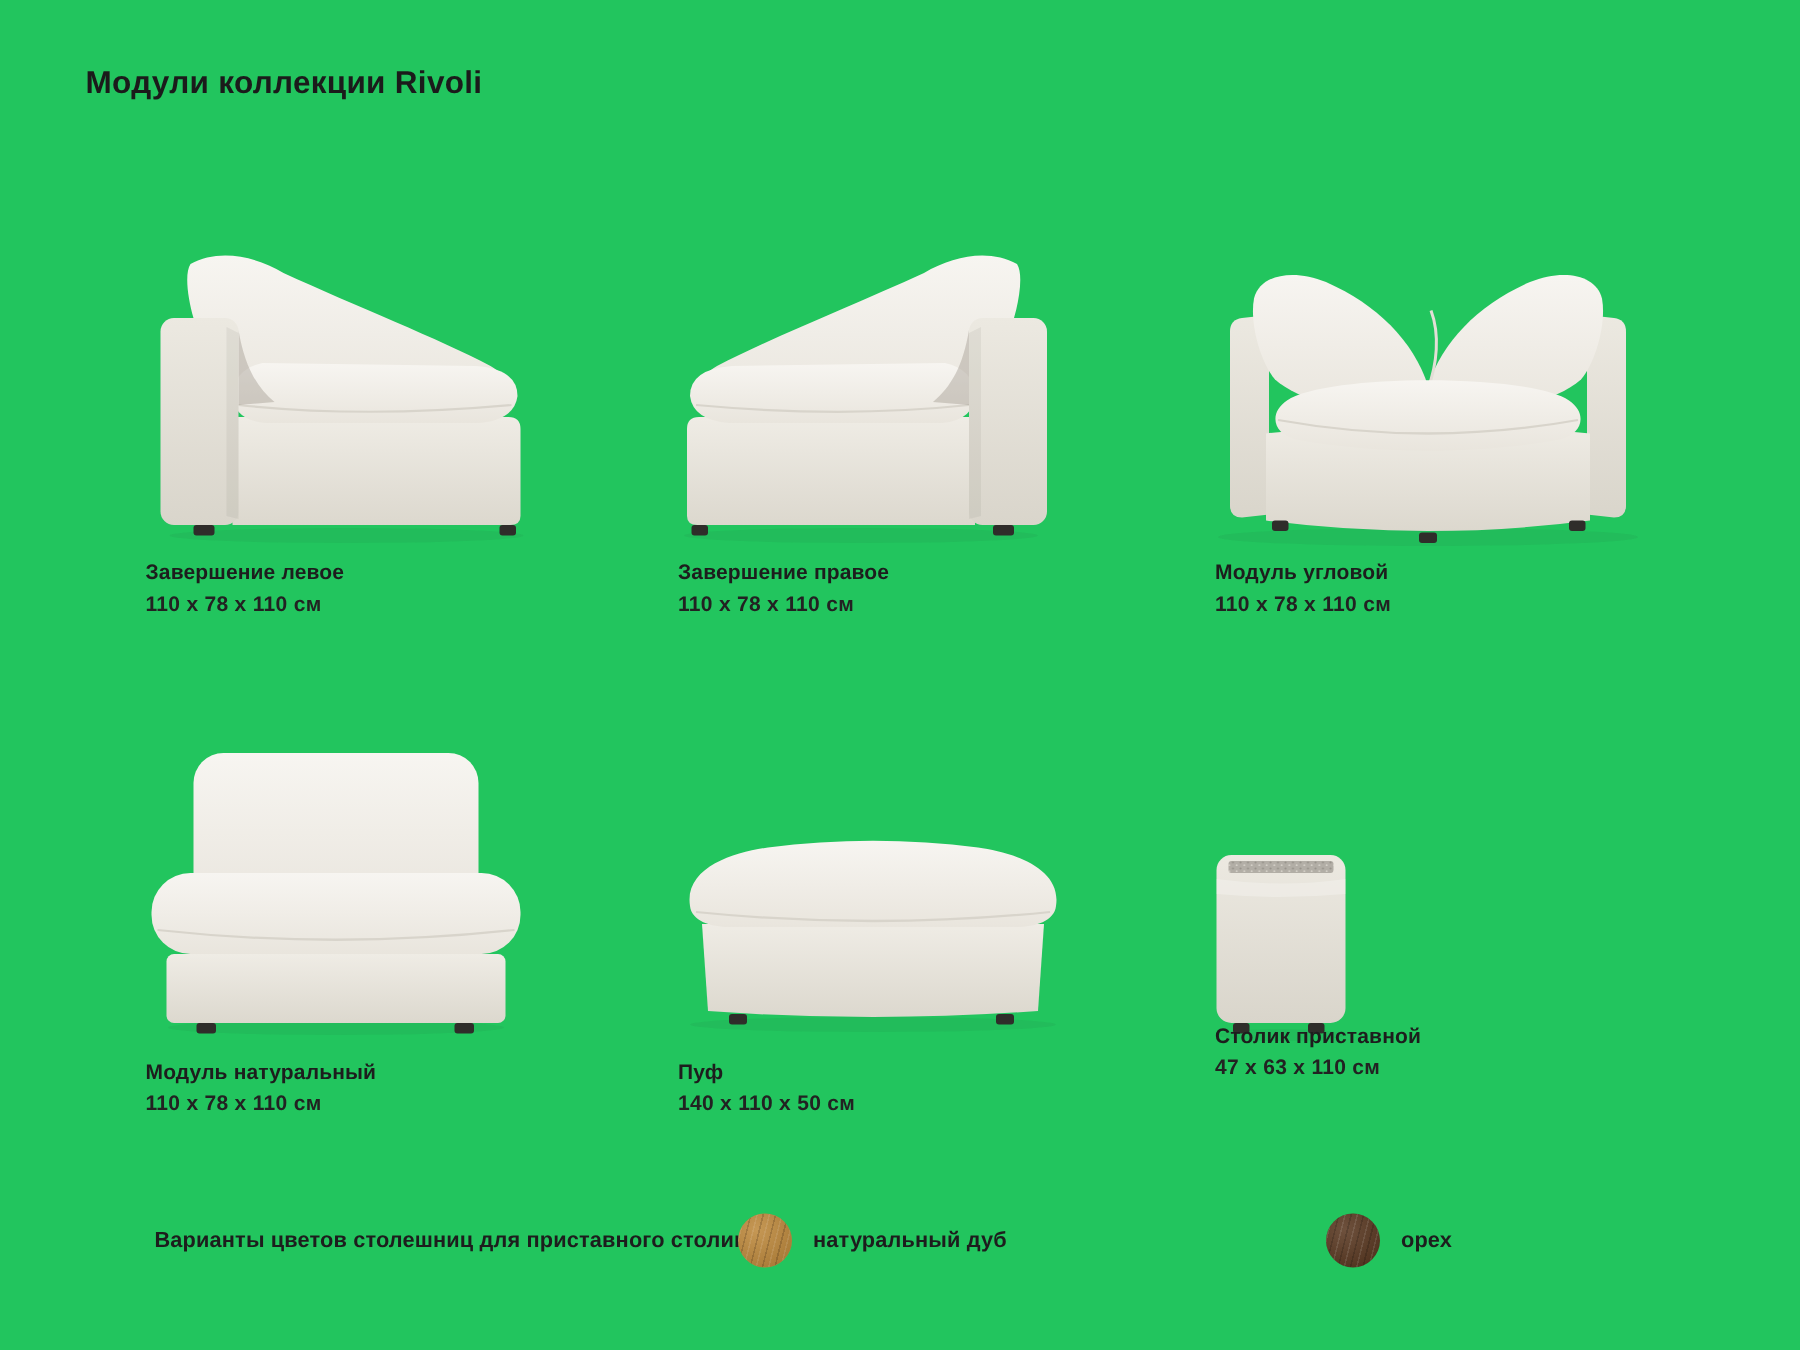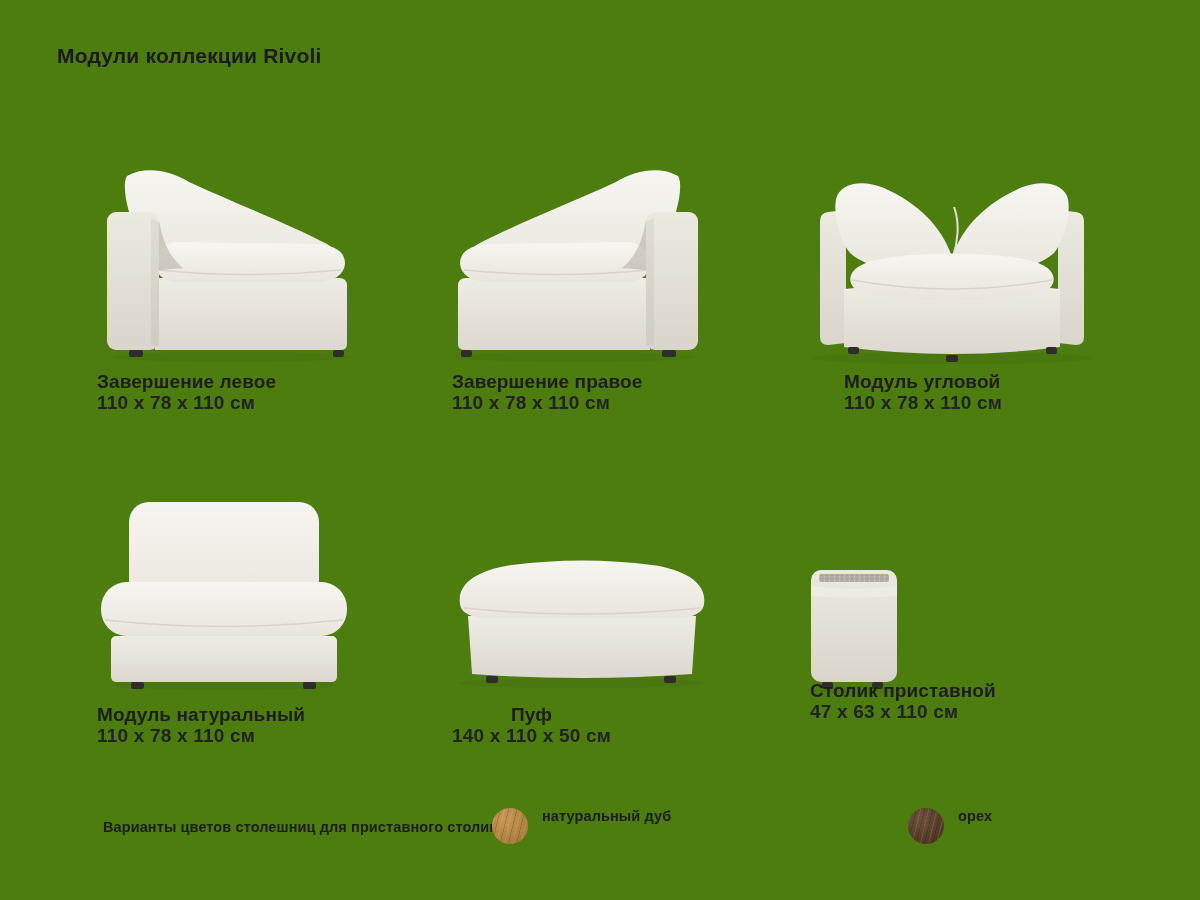--- a/index.html
+++ b/index.html
@@ -1,33 +1,33 @@
 <!DOCTYPE html>
 <html lang="ru"><head>
 <meta charset="utf-8">
 <style>
   html,body{margin:0;padding:0;background:#ffffff;}
   .canvas{
-    position:relative;width:1200px;height:900px;background:#4d7c0f;overflow:hidden;
+    position:relative;width:1200px;height:900px;background:#22c55e;overflow:hidden;
     font-family:"Liberation Sans", sans-serif;color:#1b1b1b;
   }
   .page-title{
     position:absolute;left:57px;top:44px;margin:0;
     font-size:21px;font-weight:600;letter-spacing:.2px;color:#1b1b1b;
   }
   .fig{position:absolute;}
   .fig svg{display:block;width:100%;height:100%;}
-  .module-label{position:absolute;line-height:21px;font-size:19px;}
+  .module-label{position:absolute;line-height:21px;font-size:14px;}
   .module-label .module-name{font-weight:600;color:#1d1d1d;letter-spacing:.1px;}
   .module-label .module-dims{font-weight:700;color:#222222;letter-spacing:.2px;}
   .options-label{
     position:absolute;left:103px;top:819px;font-size:14.5px;font-weight:600;
     color:#1d1d1d;letter-spacing:.1px;
   }
-  .swatch-group{position:absolute;top:808px;height:38px;display:flex;align-items:flex-start;gap:14px;}
+  .swatch-group{position:absolute;top:808px;height:38px;display:flex;align-items:center;gap:14px;}
   .swatch{
     position:relative;width:36px;height:36px;border-radius:50%;flex:0 0 auto;overflow:hidden;
   }
   .swatch::after{
     content:"";position:absolute;inset:0;border-radius:50%;
     background:
       repeating-linear-gradient(104deg,
         rgba(0,0,0,.16) 0 1px, rgba(0,0,0,0) 1px 4px,
         rgba(255,255,255,.10) 4px 5px, rgba(0,0,0,0) 5px 8px),
       radial-gradient(circle at 35% 30%, rgba(255,255,255,.12), rgba(0,0,0,.12) 85%);
@@ -153,46 +153,46 @@
   <div class="module-label" style="left:97px;top:371px;">
     <div class="module-name">Завершение левое</div>
     <div class="module-dims">110 x 78 x 110 см</div>
   </div>
 
   <div class="module-label" style="left:452px;top:371px;">
     <div class="module-name">Завершение правое</div>
     <div class="module-dims">110 x 78 x 110 см</div>
   </div>
 
-  <div class="module-label" style="left:844px;top:371px;">
+  <div class="module-label" style="left:810px;top:371px;">
     <div class="module-name">Модуль угловой</div>
     <div class="module-dims">110 x 78 x 110 см</div>
   </div>
 
   <div class="module-label" style="left:97px;top:704px;">
     <div class="module-name">Модуль натуральный</div>
     <div class="module-dims">110 x 78 x 110 см</div>
   </div>
 
-  <div class="module-label" style="left:452px;top:704px;text-align:center;">
+  <div class="module-label" style="left:452px;top:704px;">
     <div class="module-name">Пуф</div>
     <div class="module-dims">140 x 110 x 50 см</div>
   </div>
 
   <div class="module-label" style="left:810px;top:680px;">
     <div class="module-name">Столик приставной</div>
     <div class="module-dims">47 x 63 x 110 см</div>
   </div>
 
   <div class="options-label">Варианты цветов столешниц для приставного столика</div>
 
   <div class="swatch-group" style="left:492px;">
     <span class="swatch" style="background: rgb(191, 138, 62);"></span>
     <span class="swatch-name">натуральный дуб</span>
   </div>
 
 
-  <div class="swatch-group" style="left:908px;">
+  <div class="swatch-group" style="left:884px;">
     <span class="swatch" style="background: rgb(90, 58, 35);"></span>
     <span class="swatch-name">орех</span>
   </div>
 
 </div>
 
 </body></html>

